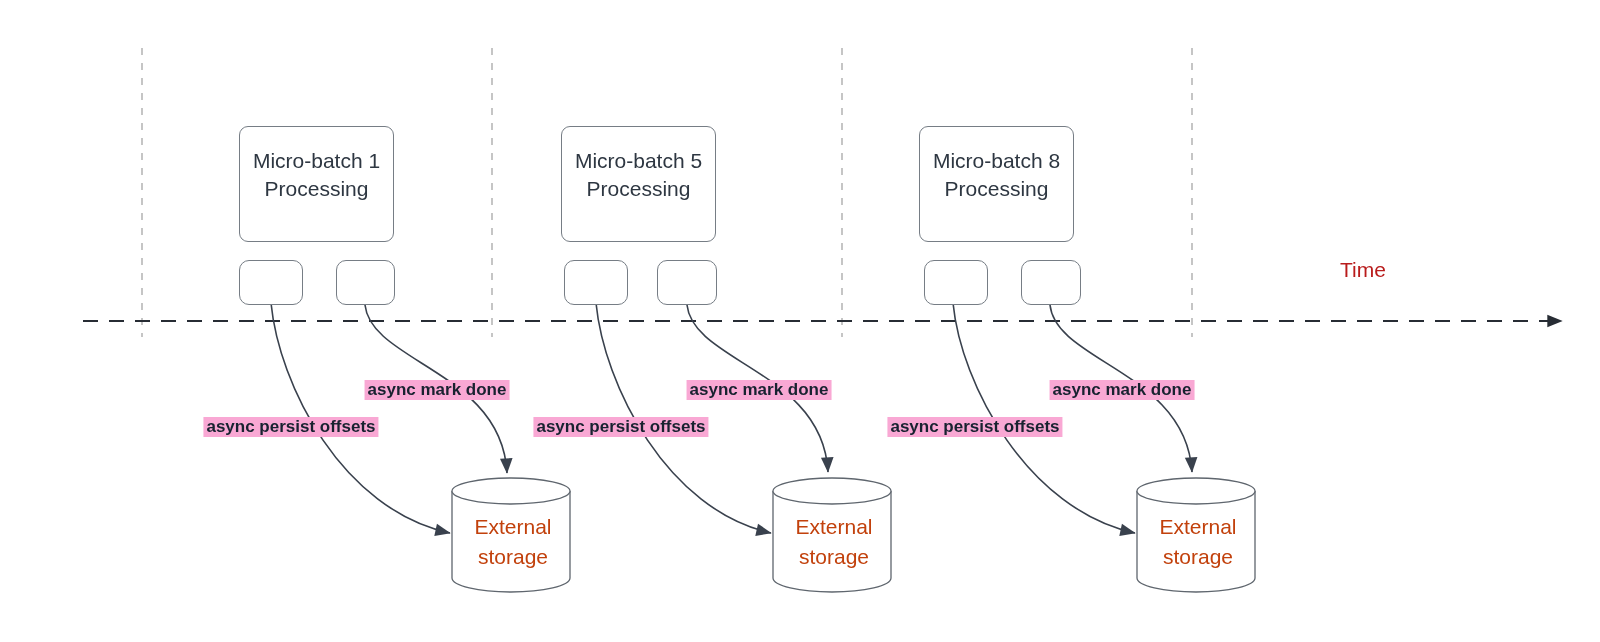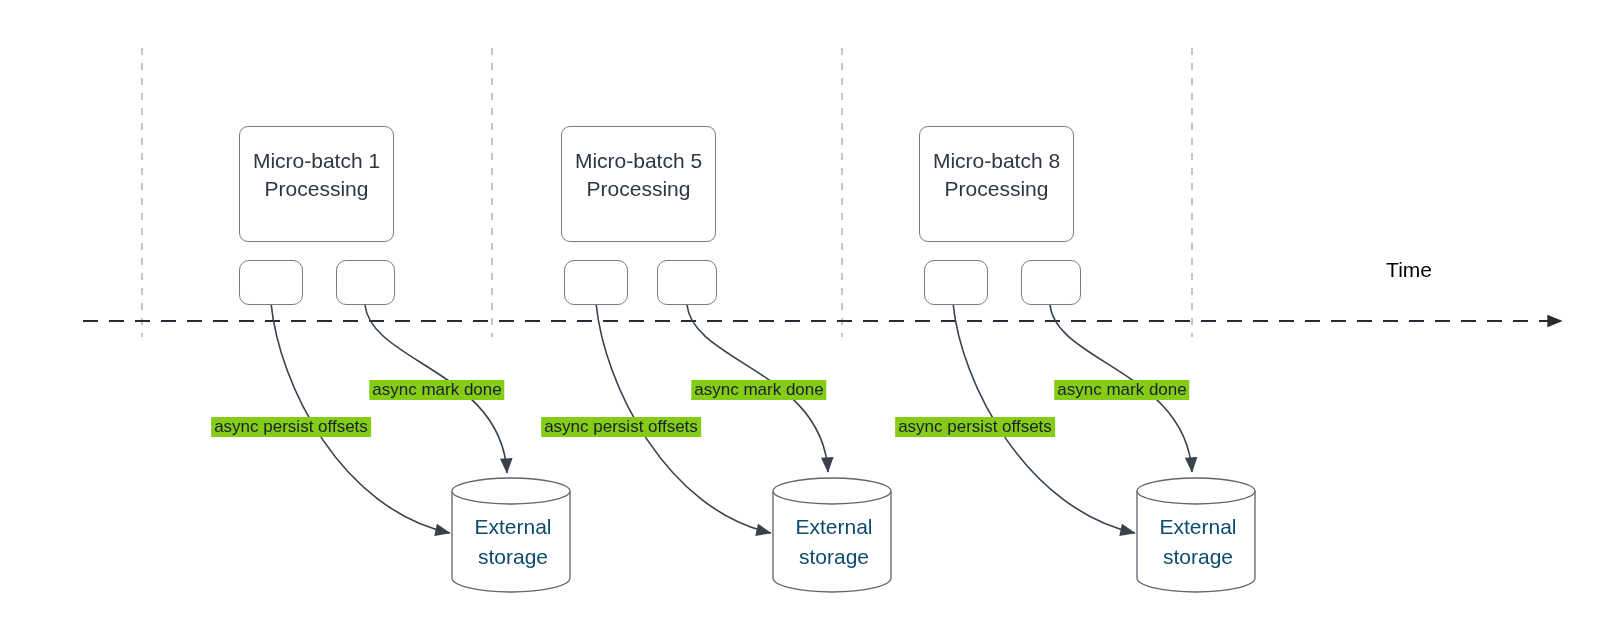--- a/index.html
+++ b/index.html
@@ -45,44 +45,44 @@
     height: 45px;
     box-sizing: border-box;
     border: 1px solid #767d85;
     border-radius: 10px;
     background: #ffffff;
   }
   .edge-label {
     position: absolute;
     transform: translateX(-50%);
     font-size: 17px;
-    font-weight: normal;
+    font-weight: bold;
     color: #182230;
-    background: #84cc16;
+    background: #f9a8d4;
     padding: 0 3px;
     white-space: nowrap;
     line-height: 20px;
   }
   .storage-label {
     position: absolute;
     top: 512px;
     width: 122px;
     text-align: center;
     font-size: 21px;
     line-height: 30px;
-    color: #0c4a6e;
+    color: #c2410c;
   }
   .time-label {
     position: absolute;
     left: 1340px;
     top: 258px;
     width: 92px;
-    text-align: right;
+    text-align: left;
     font-size: 21px;
-    color: #000000;
+    color: #b91c1c;
   }
 </style>
 </head>
 <body>
 
 <div class="canvas">
 
   <svg class="layer" width="1600" height="642" viewBox="0 0 1600 642">
     <defs>
       <marker id="arrow-connector" markerUnits="userSpaceOnUse" markerWidth="18" markerHeight="14" viewBox="0 0 12 10" refX="11" refY="5" orient="auto">

